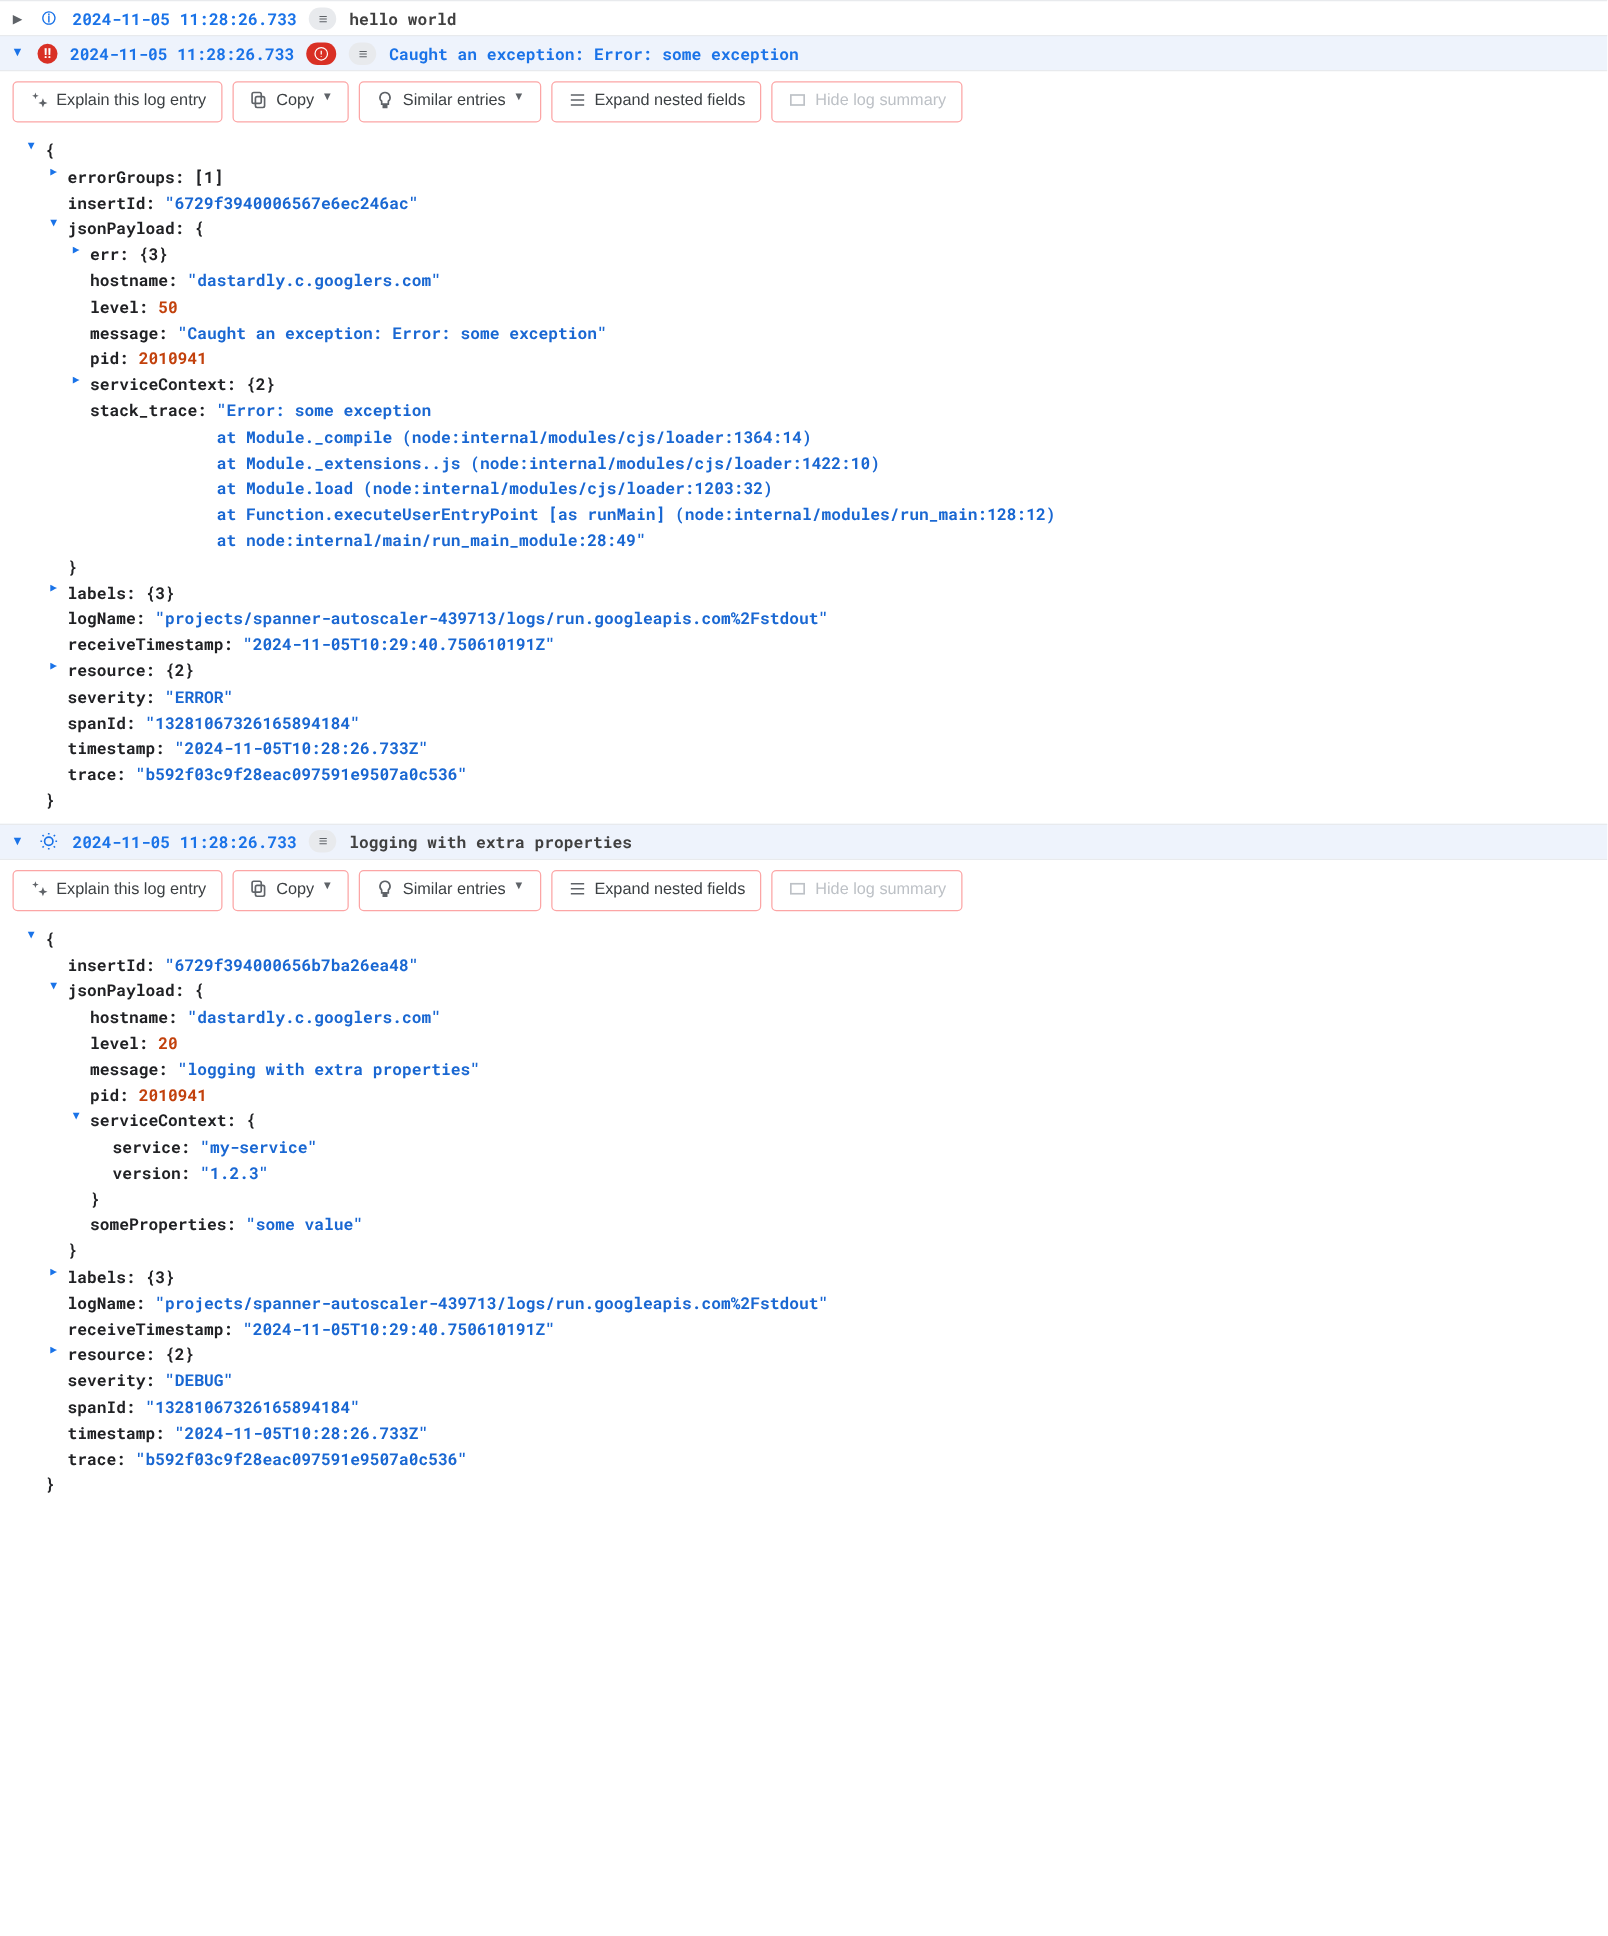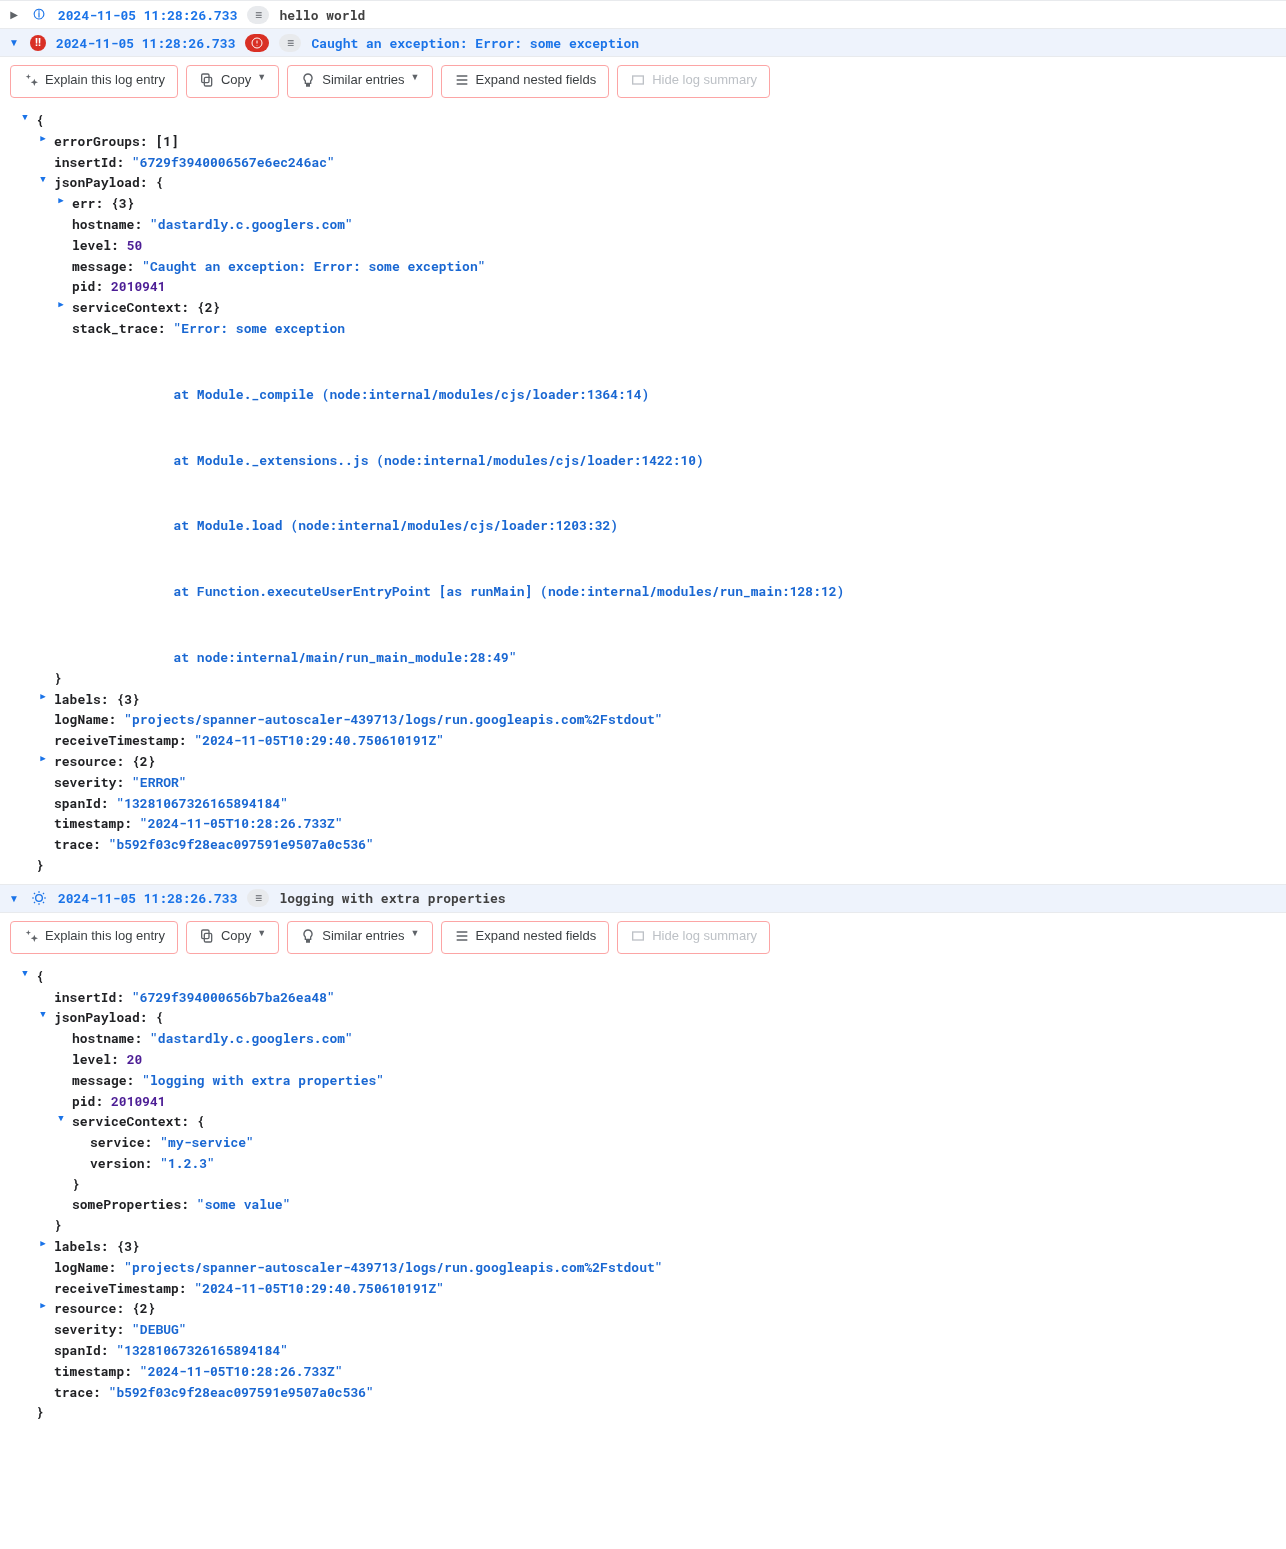--- a/index.html
+++ b/index.html
@@ -80,24 +80,24 @@
   .json-toggle {
     width: 14px; display: inline-flex; justify-content: center;
     color: #1a73e8; font-size: 9px; cursor: pointer; user-select: none;
     margin-right: 4px;
   }
   .json-toggle.down::before { content: "▼"; }
   .json-toggle.right::before { content: "▶"; }
   .json-toggle.none::before { content: ""; }
   .k { color: #202124; }
   .v-str { color: #1967d2; }
-  .v-num { color: #4c1d95; }
+  .v-num { color: #c2410c; }
   .punct { color: #202124; }
   .stack-block { display: inline-block; vertical-align: top; }
-  .stack-line { display: block; color: #1967d2; margin-top: 45px; }
+  .stack-line { display: block; color: #1967d2; }
 </style>
 </head>
 <body>
 
 <div class="log-row">
   <span class="chevron right"></span>
   <span class="sev-icon sev-info">ⓘ</span>
   <span class="mono ts">2024-11-05 11:28:26.733</span>
   <span class="trace-icon">≡</span>
   <span class="mono msg">hello world</span>

